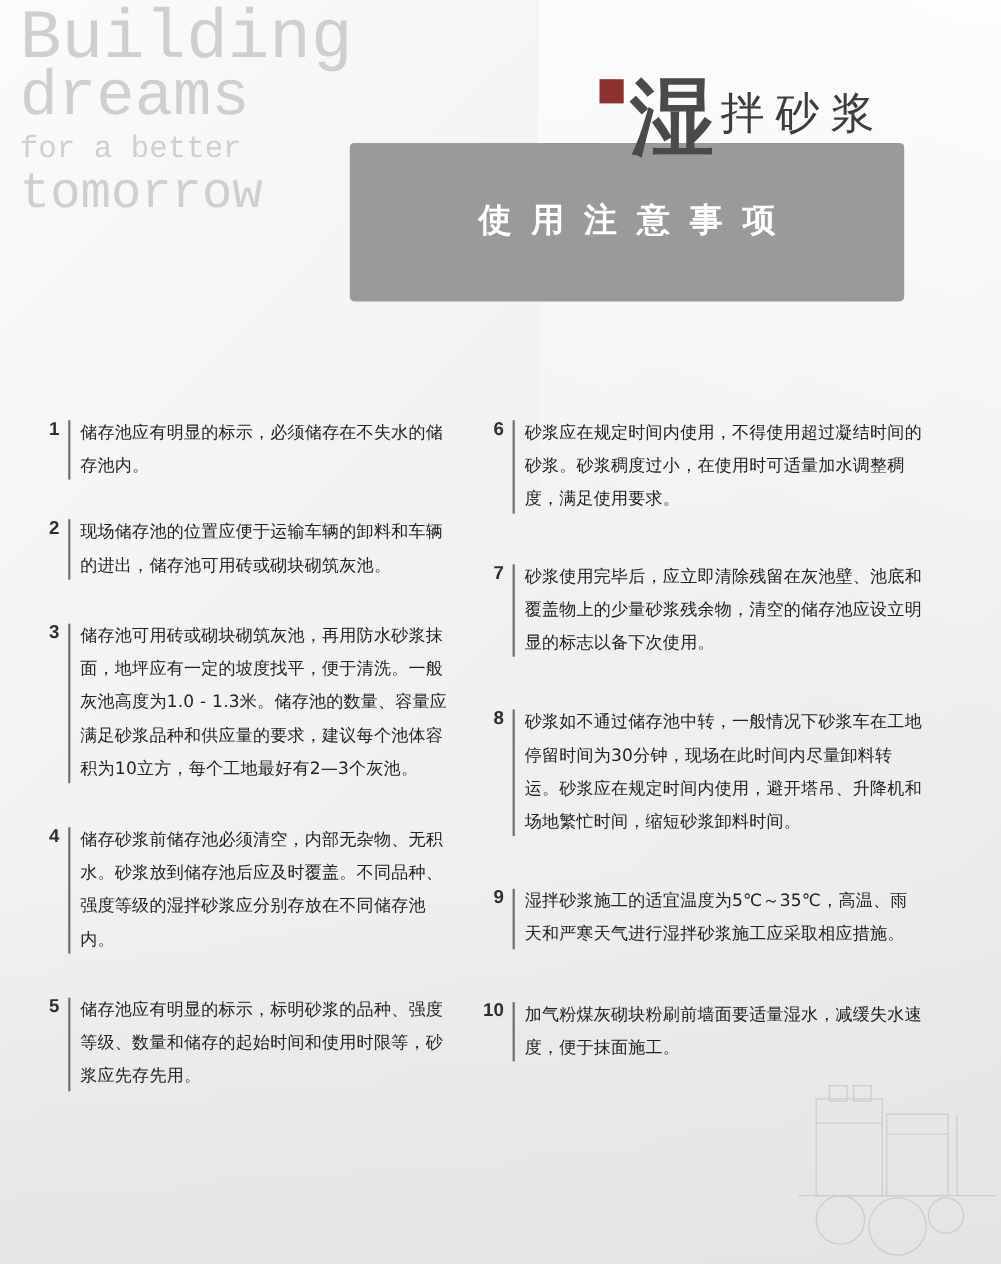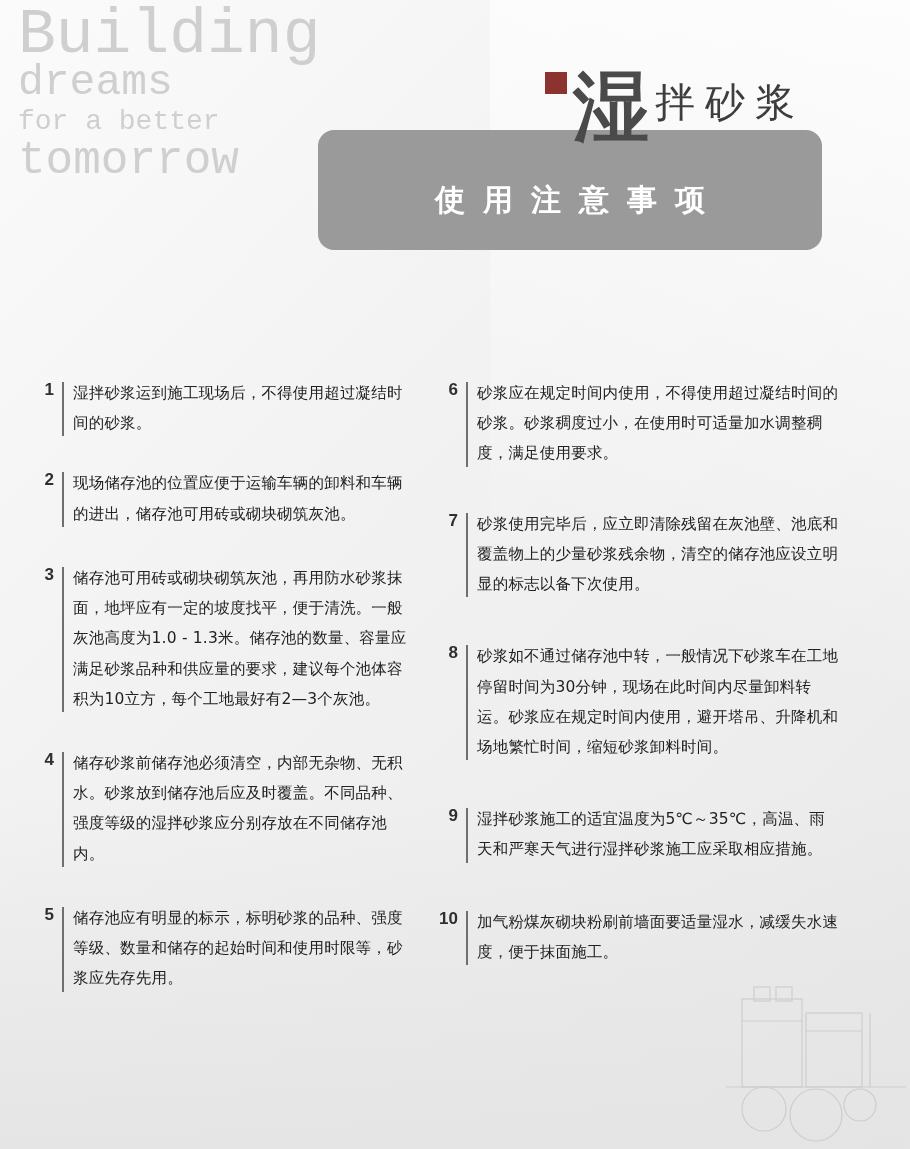--- a/index.html
+++ b/index.html
@@ -45,32 +45,32 @@
     position: absolute;
     left: 18px;
     top: 4px;
     width: 330px;
     color: #cfcfcf;
     font-family: Liberation Mono, monospace;
     line-height: 1.0;
     user-select: none;
   }
   .slogan .l1 { font-size: 63px; letter-spacing: 0px; }
-  .slogan .l2 { font-size: 43px; margin-top: -6px; }
+  .slogan .l2 { font-size: 58px; margin-top: -6px; }
   .slogan .l3 { font-size: 28px; margin-top: 4px; }
   .slogan .l4 { font-size: 46px; margin-top: 2px; }
 
   .title-block {
     position: absolute;
     left: 318px;
     top: 130px;
     width: 504px;
-    height: 120px;
+    height: 144px;
     background: #9a9a9a;
-    border-radius: 16px;
+    border-radius: 4px;
   }
   .title-sub {
     position: absolute;
     left: 0;
     top: 0;
     width: 504px;
     height: 140px;
     display: flex;
     align-items: center;
     justify-content: center;
@@ -194,21 +194,21 @@
     <div class="title-big">湿</div>
     <div class="title-rest">拌砂浆</div>
   </div>
 
   <div class="columns">
 
     <div class="col col-left">
       <div class="item" style="margin-bottom:30px">
         <div class="num">1</div>
         <div class="bar"></div>
-        <div class="txt">湿拌砂浆运到施工现场后，不得使用超过凝结时间的砂浆。</div>
+        <div class="txt">储存池应有明显的标示，必须储存在不失水的储存池内。</div>
       </div>
       <div class="item" style="margin-bottom:34px">
         <div class="num">2</div>
         <div class="bar"></div>
         <div class="txt">现场储存池的位置应便于运输车辆的卸料和车辆的进出，储存池可用砖或砌块砌筑灰池。</div>
       </div>
       <div class="item" style="margin-bottom:34px">
         <div class="num">3</div>
         <div class="bar"></div>
         <div class="txt">储存池可用砖或砌块砌筑灰池，再用防水砂浆抹面，地坪应有一定的坡度找平，便于清洗。一般灰池高度为1.0 - 1.3米。储存池的数量、容量应满足砂浆品种和供应量的要求，建议每个池体容积为10立方，每个工地最好有2—3个灰池。</div>

